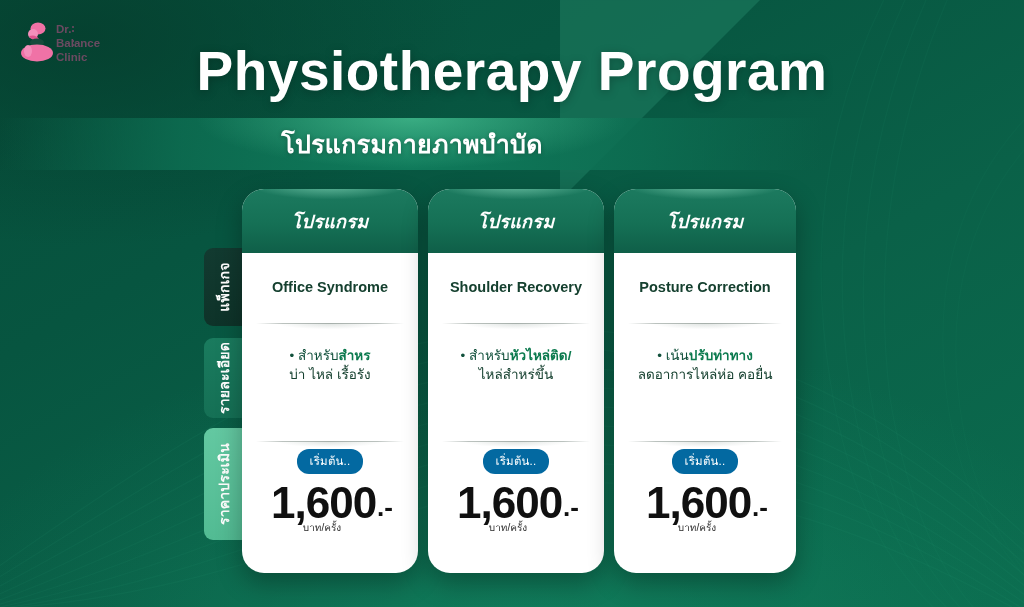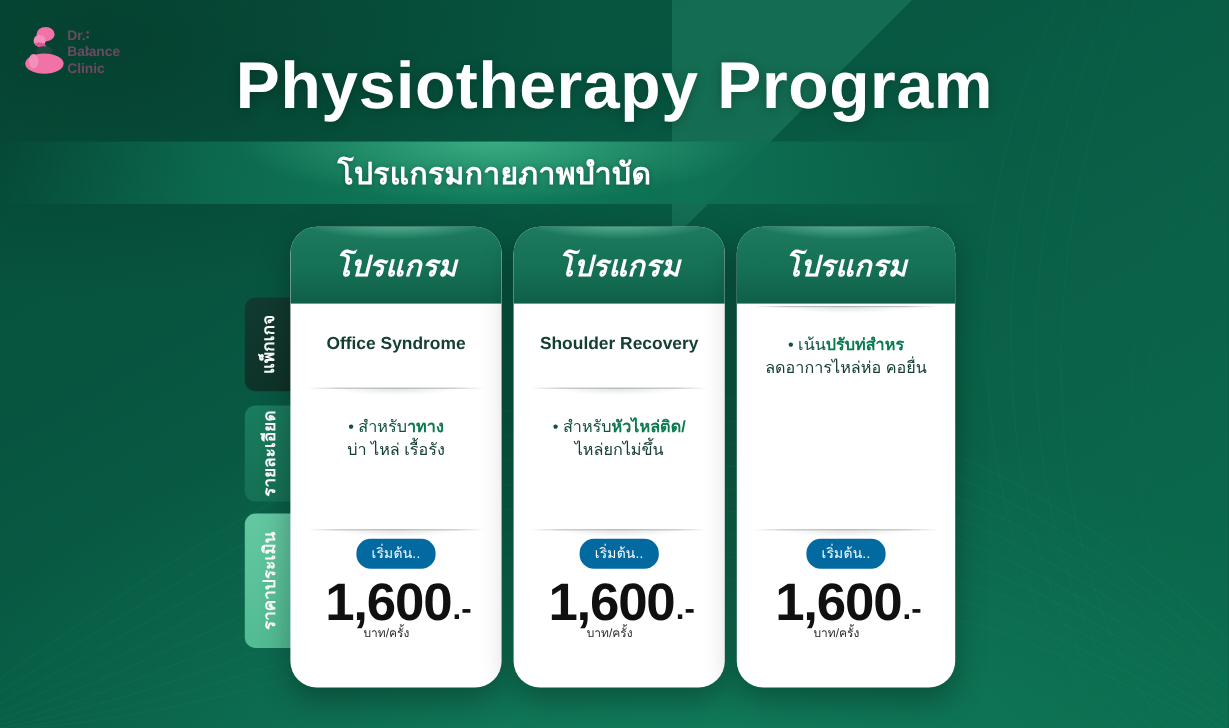--- a/index.html
+++ b/index.html
@@ -92,21 +92,21 @@
 
   .card-head {
     height:64px;
     flex:0 0 64px;
     background:
       radial-gradient(ellipse 110px 22px at 50% -6px, rgba(180,255,225,.55) 0%, rgba(180,255,225,0) 75%),
       linear-gradient(180deg,#1c7a5f 0%, #157055 55%, #0f5f48 100%);
     display:flex; align-items:center; justify-content:center;
   }
   .card-head .txt {
-    color:#ffffff; font-size:24px; font-weight:bold; font-style:italic;
+    color:#ffffff; font-size:18px; font-weight:bold; font-style:italic;
     letter-spacing:.3px;
     font-family:Liberation Serif, serif;
   }
 
   .card-name {
     flex:0 0 68px;
     display:flex; align-items:center; justify-content:center;
     color:#15402f;
     font-size:14.5px;
     font-weight:bold;
@@ -246,21 +246,21 @@
 
   <div class="card" id="card-0">
     <div class="card-head">
       <div class="txt">โปรแกรม</div>
     </div>
     <div class="card-name">Office Syndrome</div>
     <div class="divider"></div>
     <div class="card-desc">
       <div class="l1">
         <span>•</span>
-        <span>สำหรับ</span><span class="hl">าทาง</span>
+        <span>สำหรับ</span><span class="hl">สำหร</span>
       </div>
       <span class="l2">บ่า ไหล่ เรื้อรัง</span>
     </div>
     <div class="divider"></div>
     <div class="card-price">
       <div class="badge">เริ่มต้น..</div>
       <div class="amount-row">
         <span class="amount">1,600</span>
         <span class="dash">.-</span>
       </div>
@@ -272,42 +272,43 @@
     <div class="card-head">
       <div class="txt">โปรแกรม</div>
     </div>
     <div class="card-name">Shoulder Recovery</div>
     <div class="divider"></div>
     <div class="card-desc">
       <div class="l1">
         <span>•</span>
         <span>สำหรับ</span><span class="hl">หัวไหล่ติด/</span>
       </div>
-      <span class="l2">ไหล่ยกไม่ขึ้น</span>
+      <span class="l2">ไหล่สำหร่ขึ้น</span>
     </div>
     <div class="divider"></div>
     <div class="card-price">
       <div class="badge">เริ่มต้น..</div>
       <div class="amount-row">
         <span class="amount">1,600</span>
         <span class="dash">.-</span>
       </div>
       <div class="unit-wrap">บาท/ครั้ง</div>
     </div>
   </div>
 
   <div class="card" id="card-2">
     <div class="card-head">
       <div class="txt">โปรแกรม</div>
     </div>
+    <div class="card-name">Posture Correction</div>
     <div class="divider"></div>
     <div class="card-desc">
       <div class="l1">
         <span>•</span>
-        <span>เน้น</span><span class="hl">ปรับท่สำหร</span>
+        <span>เน้น</span><span class="hl">ปรับท่าทาง</span>
       </div>
       <span class="l2">ลดอาการไหล่ห่อ คอยื่น</span>
     </div>
     <div class="divider"></div>
     <div class="card-price">
       <div class="badge">เริ่มต้น..</div>
       <div class="amount-row">
         <span class="amount">1,600</span>
         <span class="dash">.-</span>
       </div>

